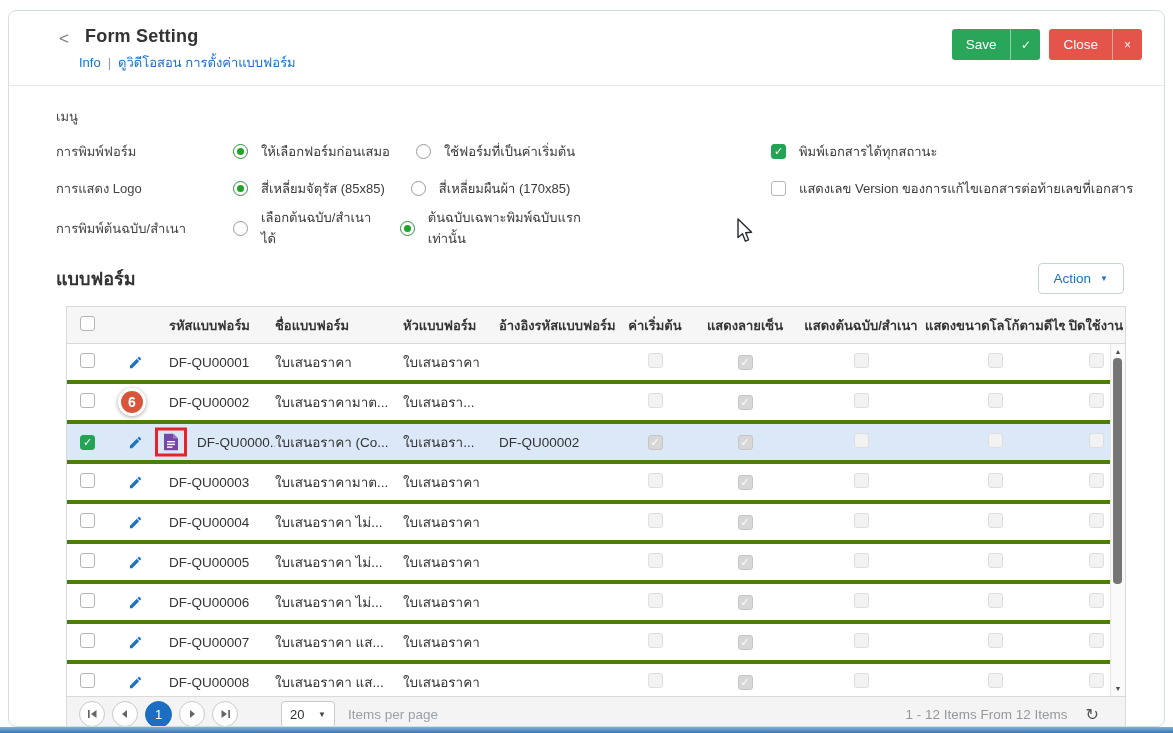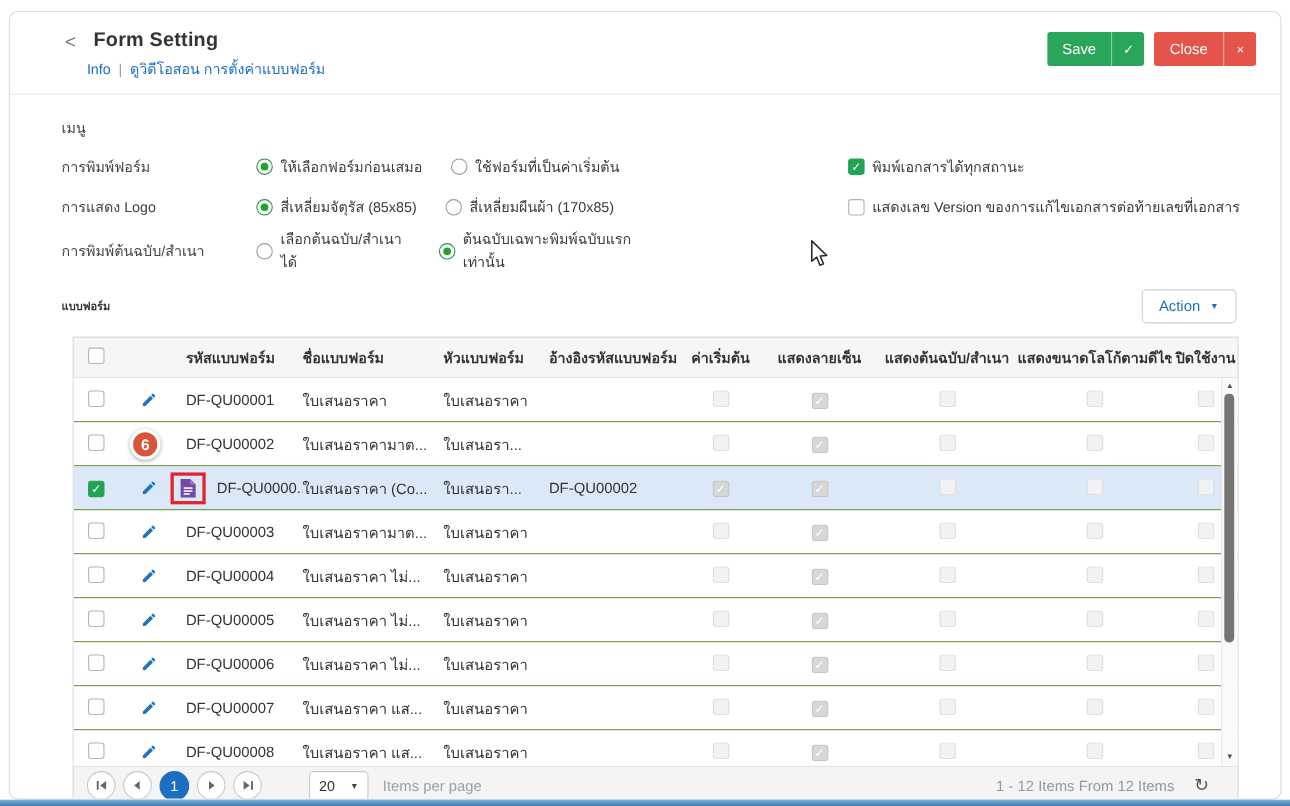--- a/index.html
+++ b/index.html
@@ -29,44 +29,44 @@
   
   .form-area { padding: 13px 0 2px; }
   .f-row { display: flex; align-items: center; min-height: 37px; padding-left: 47px; }
   .f-row.first { min-height: 34px; }
   .fl1 { width: 177px; font-size: 13px; color: #444; flex: none; }
   .fz  { width: 368px; display: flex; align-items: center; gap: 26px; flex: none; }
   .fl2 { width: 170px; font-size: 13px; color: #444; flex: none; }
   .fz2 { display: flex; align-items: center; flex: none; }
   .inp { width: 330px; height: 29px; background: #ececec; border: 1px solid #c9c9c9; border-radius: 2px;
          color: #555; font-size: 13px; display: flex; align-items: center; padding: 0 10px; }
-  .radio-item, .check-item { display: inline-flex; align-items: center; gap: 7px; font-size: 13px; color: #3a3a3a; cursor: pointer; }
+  .radio-item, .check-item { display: inline-flex; align-items: center; gap: 13px; font-size: 13px; color: #3a3a3a; cursor: pointer; }
   .radio { width: 15px; height: 15px; border-radius: 50%; border: 1px solid #9a9a9a; background: #fff; position: relative; flex: none; }
   .radio.sel { border-color: #2f8f3c; }
   .radio.sel::after { content: ""; position: absolute; left: 3px; top: 3px; width: 7px; height: 7px; border-radius: 50%; background: #1fa329; }
   .cb { width: 15px; height: 15px; border: 1px solid #b5b5b5; border-radius: 3px; background: #fff;
         display: inline-flex; align-items: center; justify-content: center; font-size: 11px; flex: none; }
   .cb.on { background: #23a454; border-color: #23a454; color: #fff; }
   .cb.on::after { content: "✓"; font-weight: bold; }
   .cb.dcb { background: #f2f2f2; border-color: #dedede; }
   .cb.dchk { background: #d7d7d7; border-color: #c6c6c6; color: #fff; }
   .cb.dchk::after { content: "✓"; }
   
   .section-bar { display: flex; align-items: center; justify-content: space-between; padding: 12px 40px 12px 47px; }
-  .section-title { font-size: 10px; font-weight: bold; color: #333; text-align: right; }
+  .section-title { font-size: 18px; font-weight: bold; color: #333; text-align: right; }
   .action-btn { display: inline-flex; align-items: center; gap: 9px; height: 31px; padding: 0 15px;
         background: #fff; border: 1px solid #c9d2d8; border-radius: 4px; color: #1b6ec2; font-size: 13.5px; cursor: pointer; font-family: inherit; }
   .action-btn .caret { font-size: 8px; color: #1b6ec2; }
   
   .table-wrap { margin-left: 57px; width: 1060px; }
   .thead { display: flex; align-items: center; height: 38px; background: #f6f6f6; border: 1px solid #d9d9d9; }
   .th { font-size: 13px; font-weight: bold; color: #333; white-space: nowrap; overflow: hidden; }
   .tbody { position: relative; height: 352px; overflow: hidden; background: #fff;
            border-left: 1px solid #d9d9d9; border-right: 1px solid #d9d9d9; }
-  .trow { display: flex; align-items: center; height: 40px; border-bottom: 1px solid #4d7c0f; background: #fff; justify-content: space-between; }
+  .trow { display: flex; align-items: center; height: 40px; border-bottom: 4px solid #4d7c0f; background: #fff; justify-content: space-between; }
   .trow.hl { background: #dbe8f8; }
   .td { font-size: 13.5px; color: #333; white-space: nowrap; overflow: hidden; }
   .c-sel  { width: 46px;  flex: none; padding-left: 13px; overflow: visible; }
   .c-edit { width: 56px;  flex: none; position: relative; display: flex; align-items: center; padding-left: 15px; overflow: visible; }
   .c-code { width: 106px; flex: none; }
   .c-name { width: 128px; flex: none; }
   .c-head { width: 96px;  flex: none; }
   .c-ref  { width: 118px; flex: none; }
   .c-def  { width: 76px;  flex: none; text-align: center; }
   .c-sig  { width: 104px; flex: none; text-align: center; }

